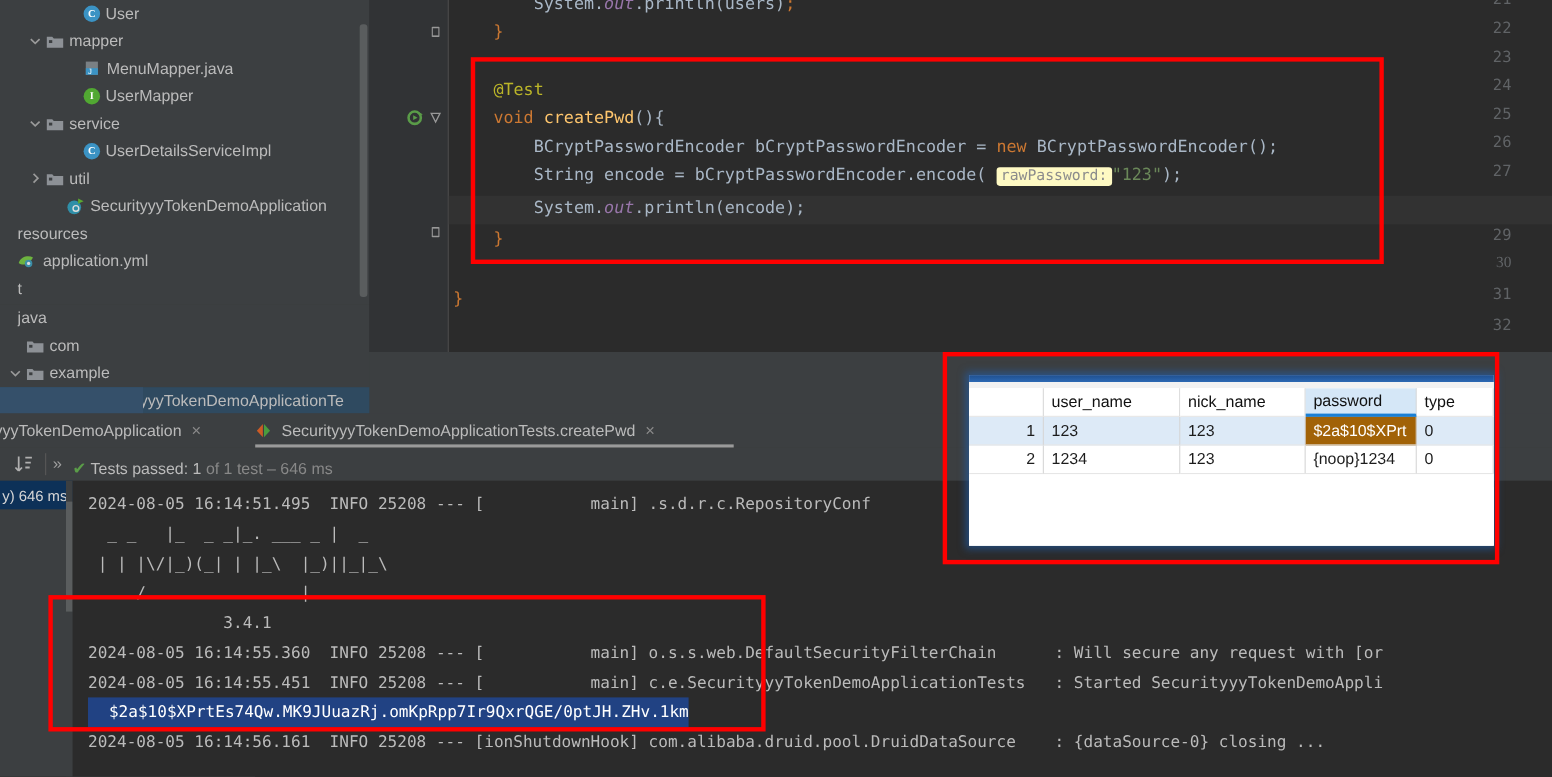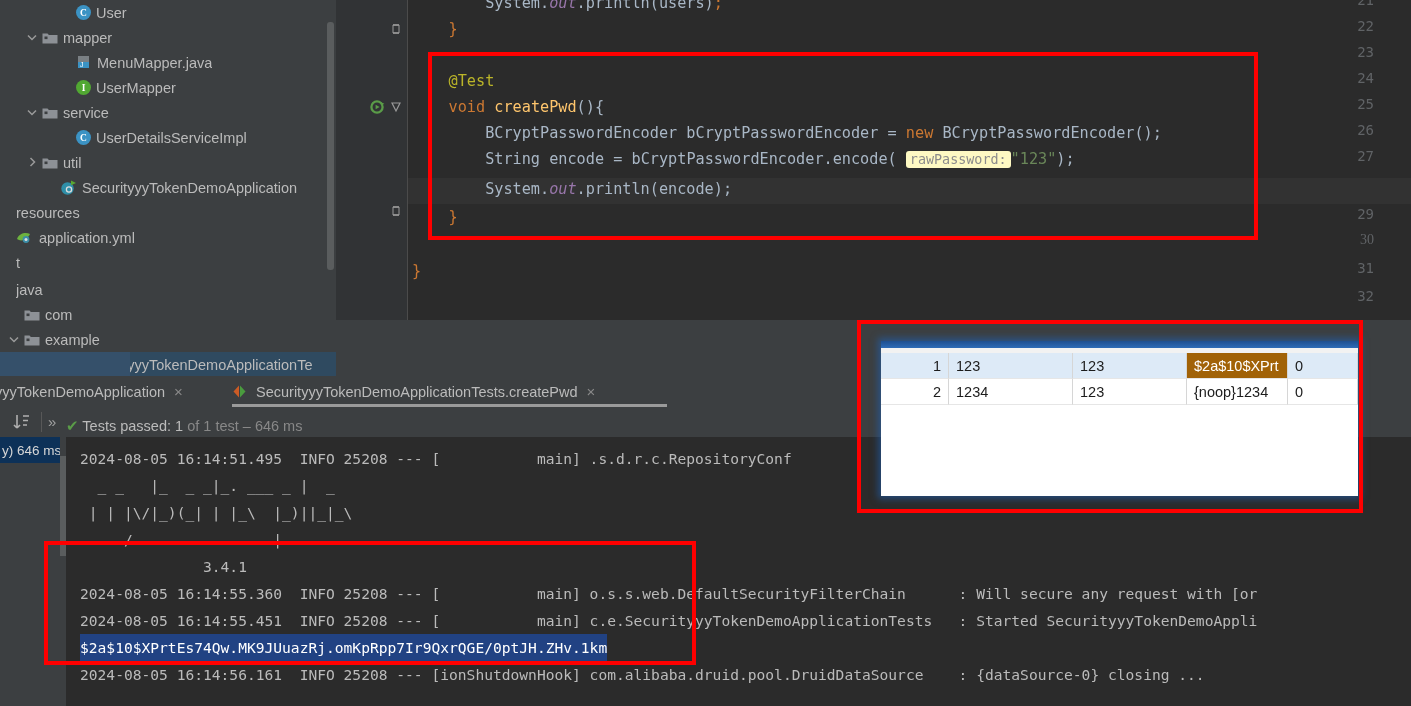--- a/index.html
+++ b/index.html
@@ -420,29 +420,36 @@
 
     <div id="console">
       <div id="console-lines">
           <div class="log" style="left: 14px; top: 8px;">2024-08-05 16:14:51.495  INFO 25208 --- [           main] .s.d.r.c.RepositoryConf</div>
           <div class="log" style="left: 14px; top: 35px;">  _ _   |_  _ _|_. ___ _ |  _</div>
           <div class="log" style="left: 14px; top: 62px;"> | | |\/|_)(_| | |_\  |_)||_|_\</div>
           <div class="log" style="left: 14px; top: 89px;">     /                |</div>
           <div class="log" style="left: 14px; top: 116px;">              3.4.1</div>
           <div class="log" style="left: 14px; top: 143px;">2024-08-05 16:14:55.360  INFO 25208 --- [           main] o.s.s.web.DefaultSecurityFilterChain      : Will secure any request with [or</div>
           <div class="log" style="left: 14px; top: 170px;">2024-08-05 16:14:55.451  INFO 25208 --- [           main] c.e.SecurityyyTokenDemoApplicationTests   : Started SecurityyyTokenDemoAppli</div>
-          <div class="log sel" style="left: 14px; top: 197px;">$2a$10$XPrtEs74Qw.MK9JUuazRj.omKpRpp7Ir9QxrQGE/0ptJH.ZHv.1km</div>
+          <div class="log sel" style="left: 14px; top: 197px; padding-left: 19px;">$2a$10$XPrtEs74Qw.MK9JUuazRj.omKpRpp7Ir9QxrQGE/0ptJH.ZHv.1km</div>
           <div class="log" style="left: 14px; top: 224px;">2024-08-05 16:14:56.161  INFO 25208 --- [ionShutdownHook] com.alibaba.druid.pool.DruidDataSource    : {dataSource-0} closing ...</div>
         </div>
     </div>
   </div>
 
   <div id="db-panel">
     <div id="db-toolbar-strip"></div>
     <div id="db-grid">
+      <div class="dbrow" id="db-header-row">
+          <div class="dbcell dbhead c-num"></div>
+          <div class="dbcell dbhead c-user">user_name</div>
+          <div class="dbcell dbhead c-nick">nick_name</div>
+          <div class="dbcell dbhead c-pwd hl">password</div>
+          <div class="dbcell dbhead c-type">type</div>
+        </div>
       <div id="db-body">
           <div class="dbrow row-hl">
             <div class="dbcell c-num rownum">1</div>
             <div class="dbcell c-user">123</div>
             <div class="dbcell c-nick">123</div>
             <div class="dbcell c-pwd cell-sel">$2a$10$XPrt</div>
             <div class="dbcell c-type">0</div>
           </div>
           <div class="dbrow">
             <div class="dbcell c-num rownum">2</div>

